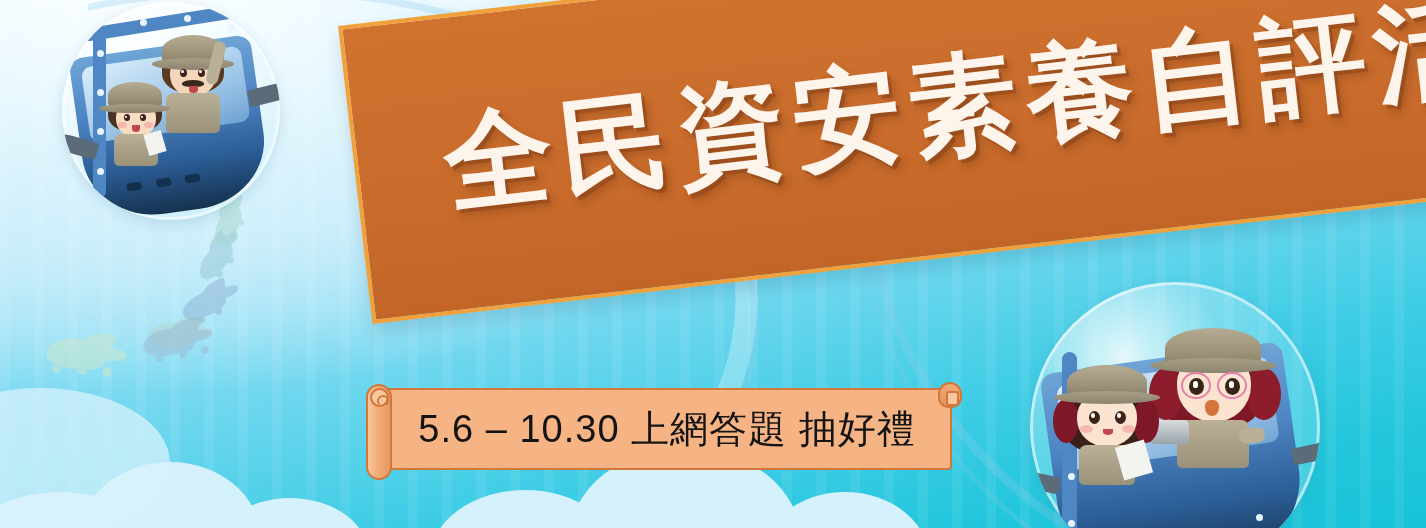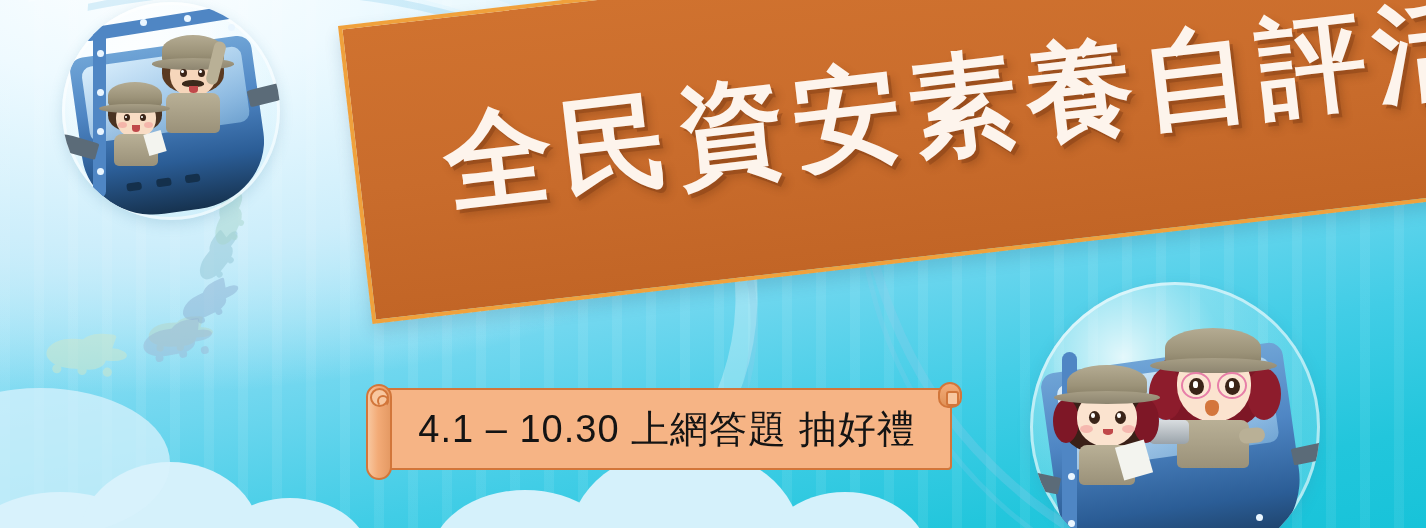--- a/index.html
+++ b/index.html
@@ -419,16 +419,16 @@
 
   <div id="title-banner">
     <div id="title-text">全民資安素養自評活動</div>
   </div>
 
   <div id="subtitle-scroll">
     <div class="scroll-sheet"></div>
     <div class="scroll-knob-right"></div>
     <div class="scroll-rod-left"></div>
     <div class="scroll-curl-left"></div>
-    <div id="subtitle-text">4.1 – 10.30 上網答題 抽好禮</div>
+    <div id="subtitle-text">5.6 – 10.30 上網答題 抽好禮</div>
   </div>
 
 </div>
 
 </body></html>

